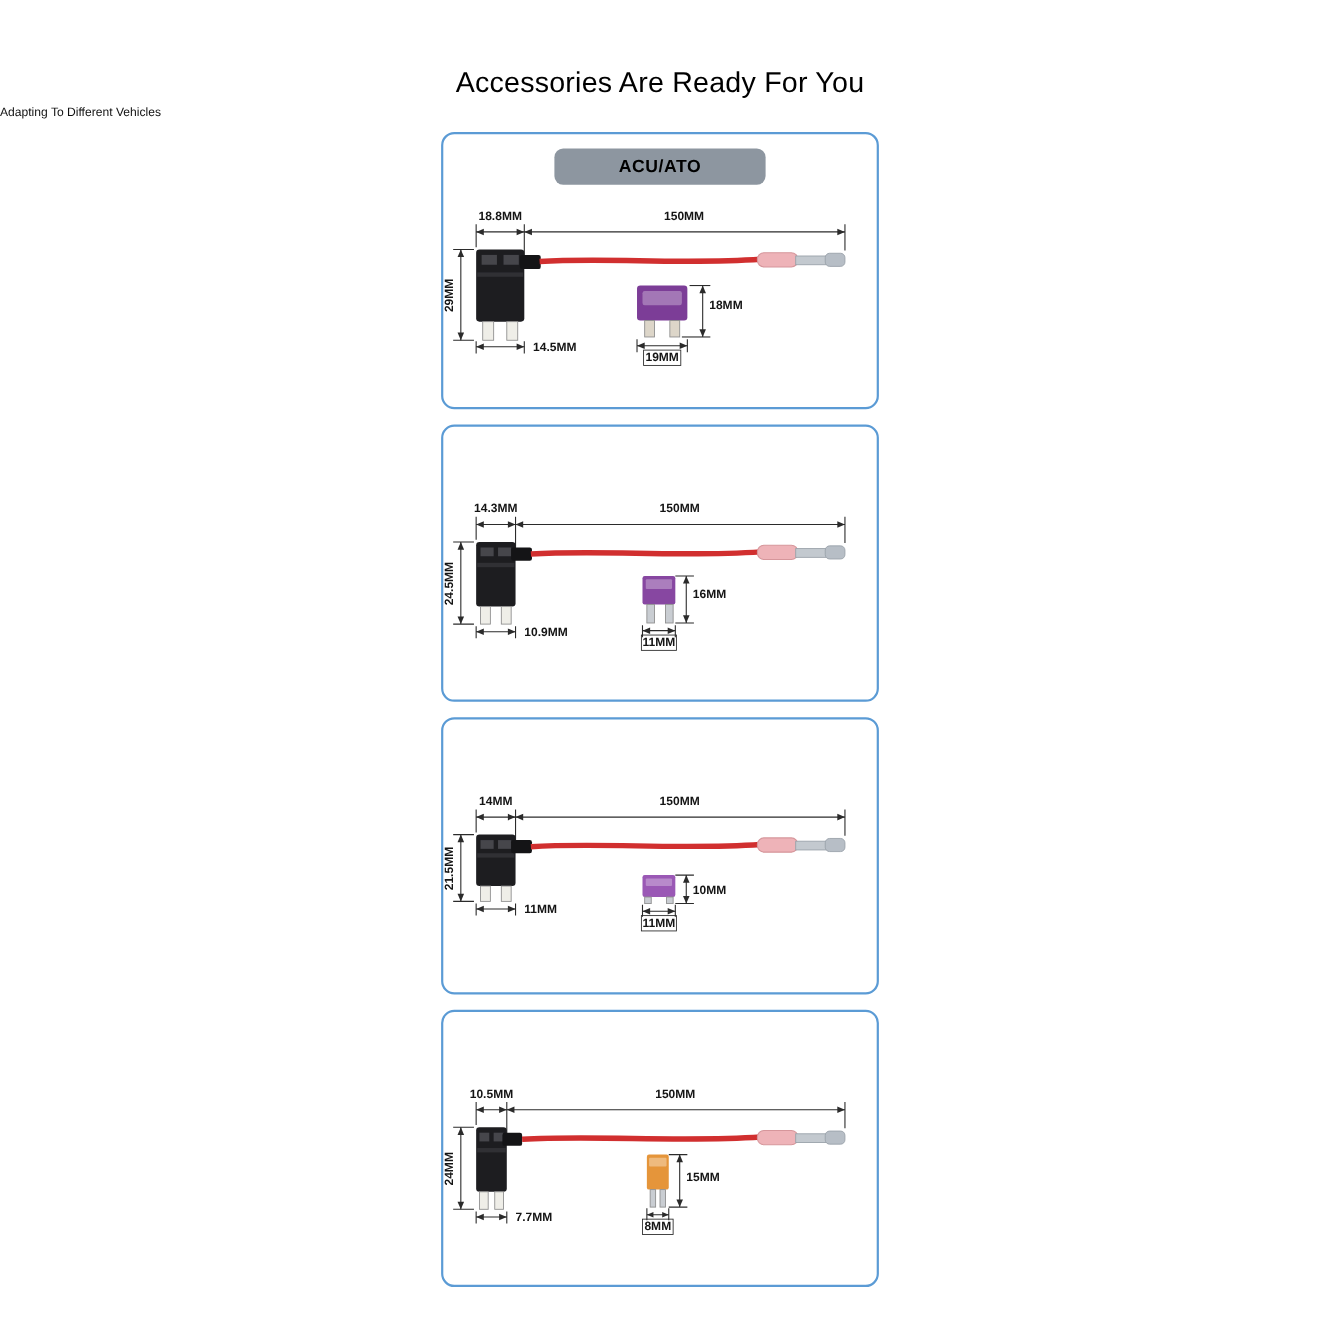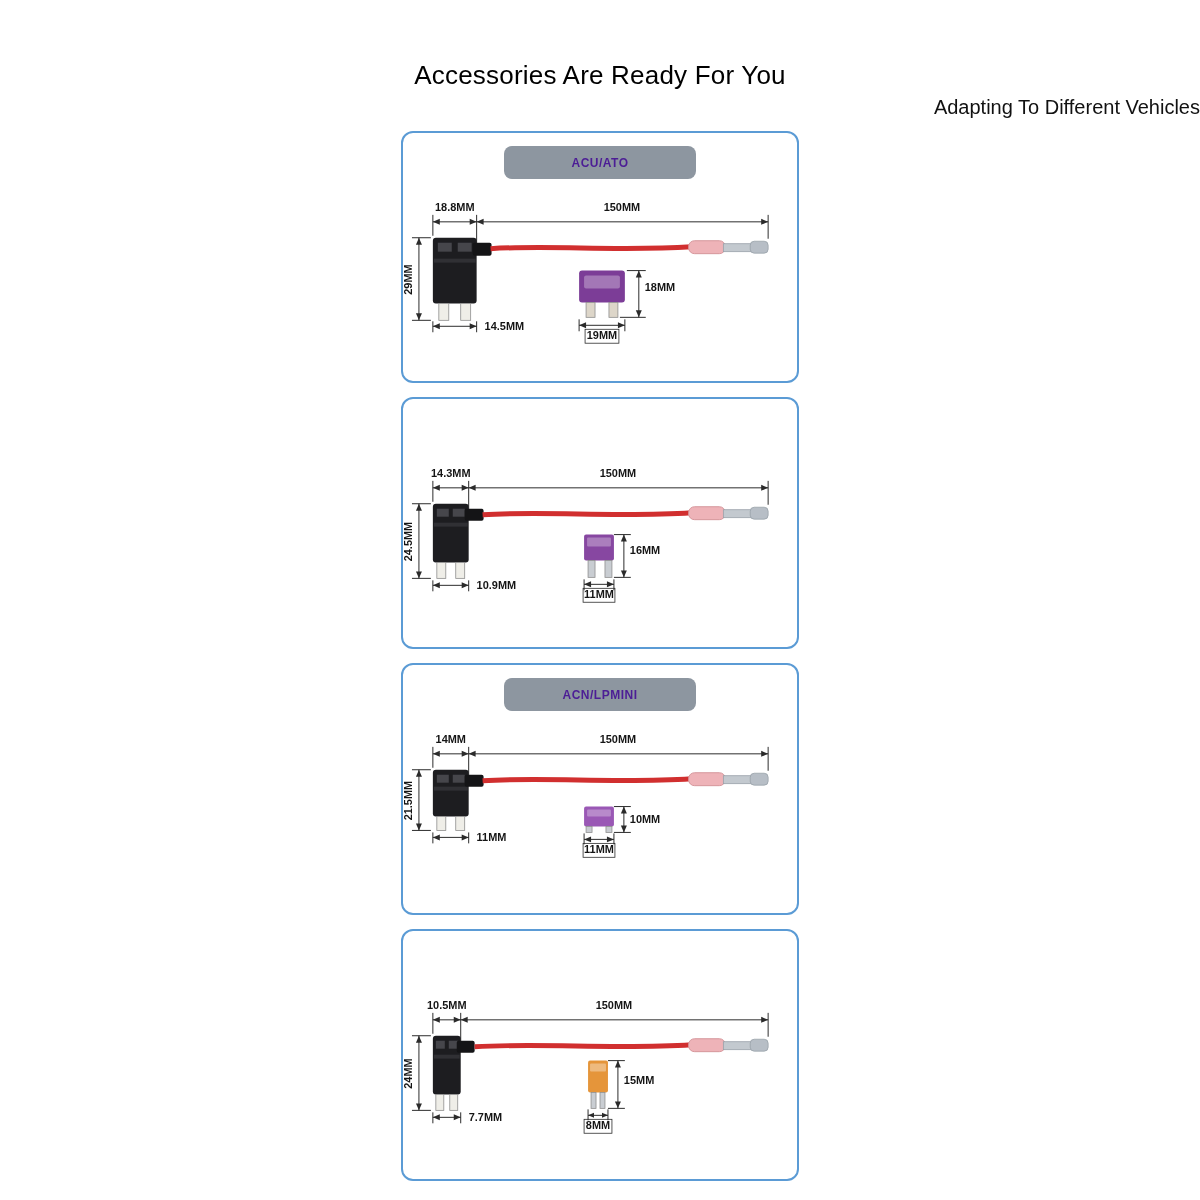--- a/index.html
+++ b/index.html
@@ -7,32 +7,32 @@
   body {
     width:1200px; height:1200px; overflow:hidden;
     font-family:"Liberation Sans", sans-serif;
   }
   .page { width:1200px; height:1200px; padding-top:60px; }
   .title {
     text-align:center; font-size:26px; font-weight:500; color:#000;
     letter-spacing:0.2px;
   }
   .subtitle {
-    text-align:right; font-size:20px; font-weight:400; color:#111;
+    text-align:left; font-size:11px; font-weight:400; color:#111;
     margin-top:5px; margin-bottom:12px;
   }
   .panel {
     width:398px; height:252px; margin:0 auto 14px auto;
     border:2px solid #5b9bd5; border-radius:12px; background:#fff;
     position:relative; overflow:hidden;
   }
   .panel-header {
     position:absolute; top:13px; left:50%; transform:translateX(-50%);
     width:192px; height:33px; border-radius:8px; background:#8d96a0;
-    color:#4c1d95; font-size:12px; font-weight:bold; letter-spacing:0.5px;
+    color:#000000; font-size:16px; font-weight:bold; letter-spacing:0.5px;
     display:flex; align-items:center; justify-content:center;
   }
   .diagram { position:absolute; top:56px; left:0; width:100%; display:block; }
   .diagram .dim line { stroke:#2b2b2b; stroke-width:1; }
   .diagram .dim polygon { fill:#2b2b2b; }
   .diagram .dim rect { fill:none; stroke:#2b2b2b; stroke-width:0.8; }
   .diagram text {
     font-family:"Liberation Sans", sans-serif;
     font-size:11px; font-weight:bold; fill:#151515;
   }
@@ -192,21 +192,20 @@
         <line x1="182" y1="130" x2="212" y2="130"></line>
         <polygon points="182,130 189,127 189,133"></polygon>
         <polygon points="212,130 205,127 205,133"></polygon>
         <rect x="181" y="134" width="32" height="14"></rect>
         <text x="197" y="144" text-anchor="middle">11MM</text>
       </g>
     </svg>
   </section>
 
   <section class="panel">
-    <div class="panel-header">ACN/LPMINI</div>
     <svg class="diagram" viewBox="0 0 396 192">
       <g class="dim">
         <line x1="30" y1="26" x2="30" y2="47"></line>
         <line x1="66" y1="26" x2="66" y2="58"></line>
         <line x1="30" y1="33" x2="66" y2="33"></line>
         <polygon points="30,33 37,30 37,36"></polygon>
         <polygon points="66,33 59,30 59,36"></polygon>
         <text x="48" y="22" text-anchor="middle">14MM</text>
       </g>
       <g class="dim">

